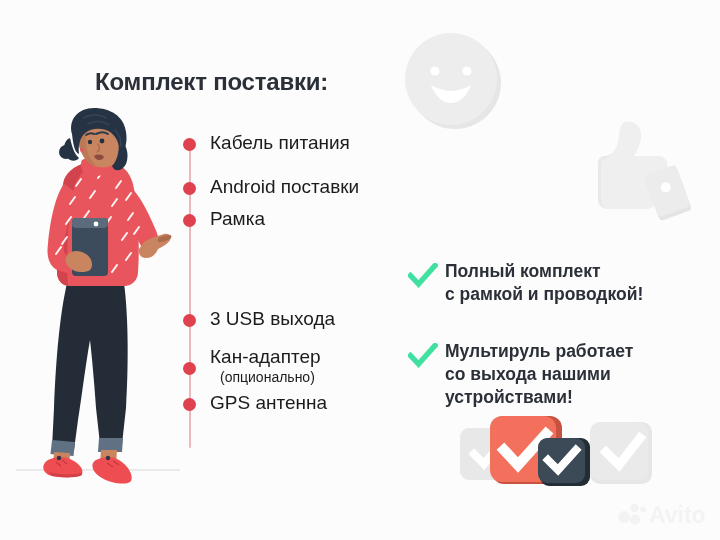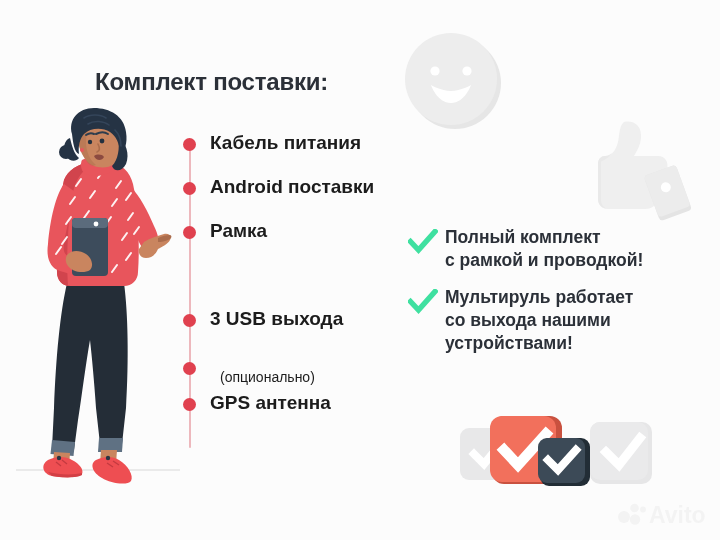--- a/index.html
+++ b/index.html
@@ -79,21 +79,21 @@
     width: 13px;
     height: 13px;
     border-radius: 50%;
     background: #e0414f;
   }
   .kit-label {
     position: absolute;
     left: 32px;
     top: 0;
     font-size: 19px;
-    font-weight: 700;
+    font-weight: 400;
     color: #1c1c1c;
     line-height: 30px;
     white-space: nowrap;
   }
   .kit-sublabel {
     position: absolute;
     left: 42px;
     top: 25px;
     font-size: 14px;
     font-weight: 400;
@@ -106,20 +106,21 @@
   
   #benefits {
     position: absolute;
     left: 408px;
     top: 226px;
     width: 300px;
   }
   .benefit {
     position: relative;
     margin-bottom: 14px;
+    margin-top: 34px;
   }
   .benefit-check {
     position: absolute;
     left: 0;
     top: 3px;
     width: 30px;
     height: 26px;
   }
   .benefit-text {
     margin: 0;
@@ -306,33 +307,34 @@
     <div class="kit-row" style="top:0px">
       <span class="kit-bullet"></span>
       <span class="kit-label">Кабель питания</span>
     </div>
 
     <div class="kit-row" style="top:44px">
       <span class="kit-bullet"></span>
       <span class="kit-label">Android поставки</span>
     </div>
 
-    <div class="kit-row" style="top:88px">
+    <div class="kit-row" style="top:76px">
       <span class="kit-bullet"></span>
       <span class="kit-label">Рамка</span>
     </div>
 
 
     <div class="kit-row" style="top:176px">
       <span class="kit-bullet"></span>
       <span class="kit-label">3 USB выхода</span>
     </div>
 
     <div class="kit-row" style="top:214px">
       <span class="kit-bullet" style="top:20px"></span>
+      <span class="kit-label">Кан-адаптер</span>
       <span class="kit-sublabel">(опционально)</span>
     </div>
 
     <div class="kit-row" style="top:260px">
       <span class="kit-bullet"></span>
       <span class="kit-label">GPS антенна</span>
     </div>
 
   </div>
 

